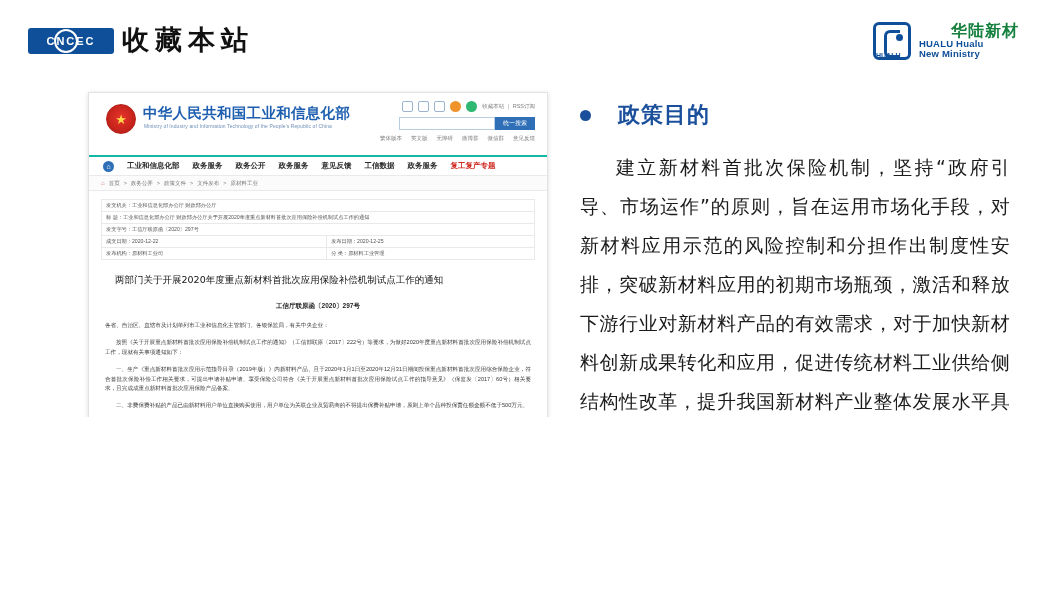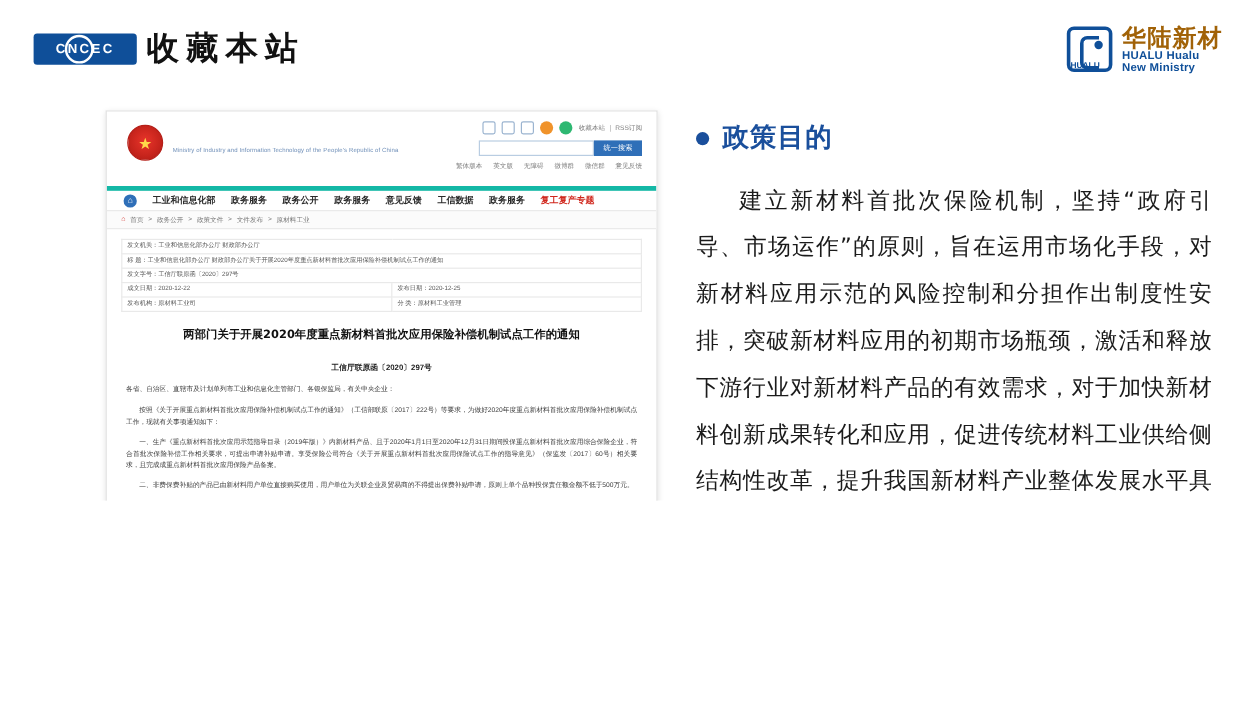--- a/index.html
+++ b/index.html
@@ -89,23 +89,24 @@
   .brand-mark:after {
     content: "";
     position: absolute;
     left: 20px; top: 9px;
     width: 7px; height: 7px;
     background: #0f4f99;
     border-radius: 50%;
   }
   .brand-txt { line-height: 1.05; }
   .brand-cn {
-    font-size: 20px; font-weight: bold; color: #a16207;
+    font-size: 16px; font-weight: bold; color: #15803d;
     font-family: "DejaVu Sans", sans-serif;
     letter-spacing: 1px;
+    margin-left: 32px;
   }
   .brand-en1, .brand-en2 {
     font-size: 9.5px; color: #0f4f99; font-weight: bold;
     letter-spacing: 0.2px;
   }
   .brand-hualu {
     position: absolute;
     left: 0px; bottom: -2px;
     font-size: 7px; color: #0f4f99; font-weight: bold;
   }
@@ -189,21 +190,21 @@
   .subnav {
     position: absolute;
     right: 12px; top: 42px;
     display: flex; gap: 9px;
   }
   .subnav span { font-size: 5.5px; color: #808080; }
   .mainnav {
     position: relative;
     height: 20px;
     background: #ffffff;
-    border-top: 4px solid #14b8a6;
+    border-top: 2px solid #14b8a6;
     display: flex; align-items: center;
     padding-left: 14px;
     gap: 13px;
   }
   .mainnav .home-ic {
     width: 11px; height: 11px; border-radius: 50%;
     background: #2f6fb8; color: #fff;
     font-size: 7px; display: flex; align-items: center; justify-content: center;
   }
   .mainnav span.item { font-size: 7.5px; color: #2b2b2b; font-weight: bold; }
@@ -227,23 +228,22 @@
   }
   .meta-table td {
     border: 1px solid #e9e9e9;
     font-size: 5.2px;
     color: #555;
     padding: 2px 4px;
     line-height: 1.35;
   }
   .doc-title {
     margin: 13px 26px 0 26px;
-    text-align: center;
     font-size: 9.5px;
-    font-weight: bold;
+    font-weight: normal;
     color: #111;
     font-family: "DejaVu Sans", sans-serif;
     line-height: 1.4;
   }
   .doc-no {
     margin-top: 16px;
     text-align: center;
     font-size: 6.5px;
     font-weight: bold;
     color: #222;
@@ -265,21 +265,21 @@
     width: 100%; height: 34px;
     background: linear-gradient(to bottom, rgba(255,255,255,0), #ffffff 80%);
   }
   
   .right {
     position: absolute;
     left: 580px; top: 100px;
     width: 430px;
   }
   .sec-head {
-    display: flex; align-items: center; gap: 11px;
+    display: flex; align-items: center; gap: 27px;
   }
   .bullet {
     width: 11px; height: 11px;
     border-radius: 50%;
     background: #1a4f9c;
     flex: 0 0 auto;
   }
   .sec-title {
     font-size: 22px;
     font-weight: bold;
@@ -320,20 +320,21 @@
         <div class="brand-en2">New Ministry</div>
       </div>
     </div>
     <div class="header-rule"></div>
   </div>
 
   <div class="shot">
 
     <div class="shot-top">
       <div class="gov-emblem"></div>
+      <div class="gov-cn">中华人民共和国工业和信息化部</div>
       <div class="gov-en">Ministry of Industry and Information Technology of the People's Republic of China</div>
 
       <div class="tool-row">
         <span class="tool-ic"></span>
         <span class="tool-ic"></span>
         <span class="tool-ic"></span>
         <span class="tool-ic round orange"></span>
         <span class="tool-ic round green"></span>
         <span class="tool-txt">收藏本站 ｜ RSS订阅</span>
       </div>

